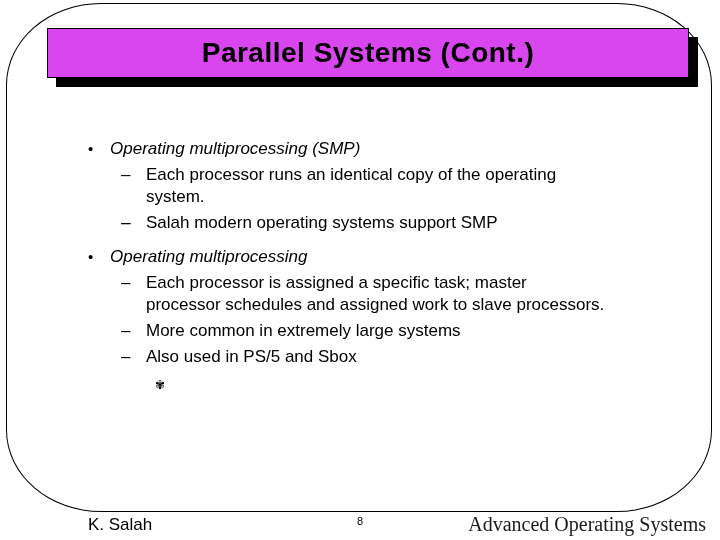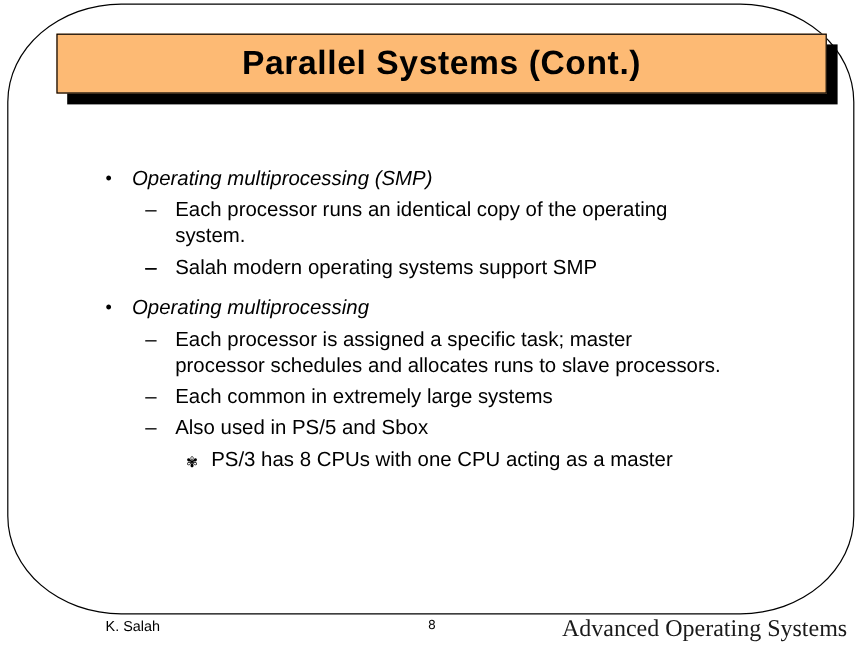--- a/index.html
+++ b/index.html
@@ -17,21 +17,21 @@
     width: 706px; height: 509px;
     border: 1px solid #000000;
     border-radius: 95px / 82px;
     background: #ffffff;
     box-sizing: border-box;
   }
   .title-box {
     position: absolute;
     left: 47px; top: 28px;
     width: 642px; height: 50px;
-    background: #fdba74;
+    background: #d946ef;
     border: 1px solid #000000;
     box-shadow: 9px 9px 0 0 #000000;
     display: flex;
     align-items: center;
     justify-content: center;
     box-sizing: border-box;
   }
   .title-text {
     font-size: 28px;
     font-weight: bold;
@@ -54,21 +54,21 @@
   .marker { position: absolute; top: 0; }
   .l1 { padding-left: 110px; font-style: italic; }
   .l1 .marker { left: 88px; font-style: normal; font-size: 15px; }
   .l2 { padding-left: 146px; }
   .l2 .marker { left: 121px; }
   .l3 { padding-left: 176px; }
   .l3 .marker { left: 155px; font-size: 12px; top: 2px; }
   .footer-author {
     position: absolute;
     left: 88px; top: 515px;
-    font-size: 12px;
+    font-size: 17px;
   }
   .footer-page {
     position: absolute;
     left: 0; top: 515px;
     width: 720px;
     text-align: center;
     font-size: 11px;
   }
   .footer-course {
     position: absolute;
@@ -92,23 +92,23 @@
       <div class="section">
         <div class="li l1"><span class="marker">•</span><span class="txt">Operating multiprocessing (SMP)</span></div>
         <div class="li l2"><span class="marker">–</span><span class="txt">Each processor runs an identical copy of the operating
 system.</span></div>
         <div class="li l2"><span class="marker">–</span></div>
         <div class="li l2"><span class="marker">–</span><span class="txt">Salah modern operating systems support SMP</span></div>
       </div>
       <div class="section">
         <div class="li l1"><span class="marker">•</span><span class="txt">Operating multiprocessing</span></div>
         <div class="li l2"><span class="marker">–</span><span class="txt">Each processor is assigned a specific task; master
-processor schedules and allocates runs to slave processors.</span></div>
-        <div class="li l2"><span class="marker">–</span><span class="txt">Each common in extremely large systems</span></div>
+processor schedules and assigned work to slave processors.</span></div>
+        <div class="li l2"><span class="marker">–</span><span class="txt">More common in extremely large systems</span></div>
         <div class="li l2"><span class="marker">–</span><span class="txt">Also used in PS/5 and Sbox</span></div>
-        <div class="li l3"><span class="marker">✾</span><span class="txt">PS/3 has 8 CPUs with one CPU acting as a master</span></div>
+        <div class="li l3"><span class="marker">✾</span></div>
       </div>
     </div>
 
   <div class="footer-author">K. Salah</div>
   <div class="footer-page">8</div>
   <div class="footer-course">Advanced Operating Systems</div>
 </div>
 
 </body></html>

